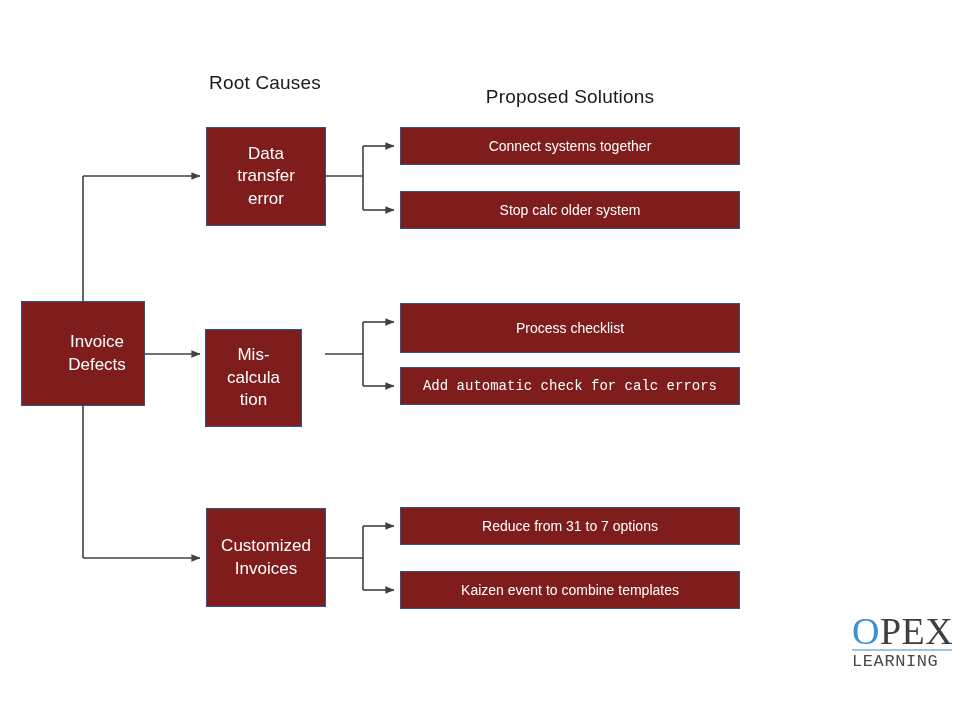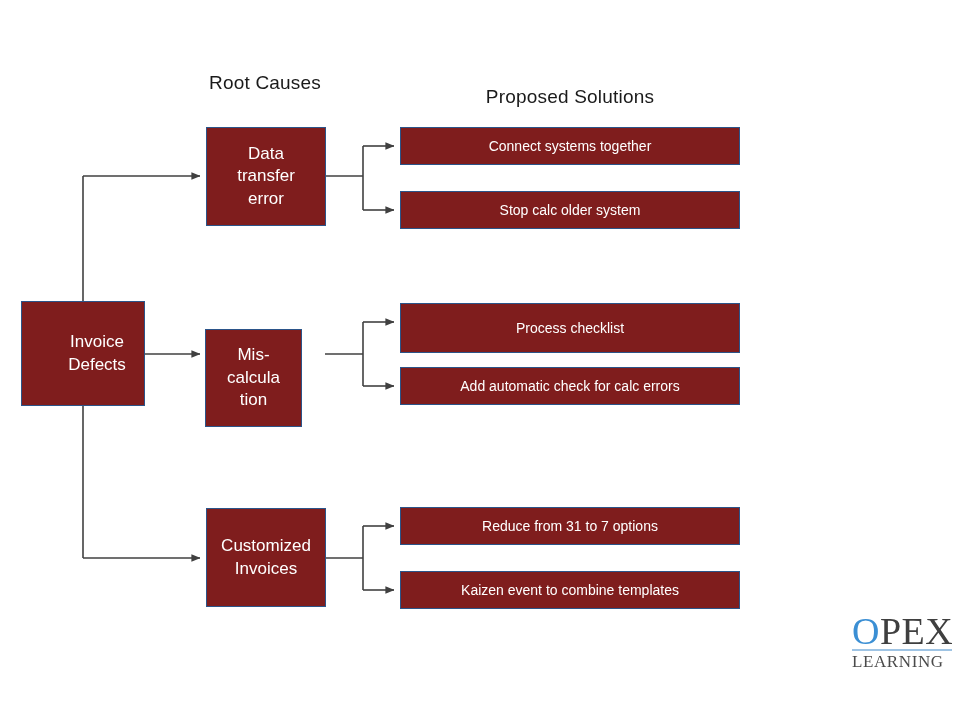--- a/index.html
+++ b/index.html
@@ -79,21 +79,21 @@
   #logo .opex .o {
     color: #3b8fd4;
   }
   #logo .rule {
     width: 100px;
     height: 2px;
     background: #9fc4e4;
     margin: 3px 0 2px 0;
   }
   #logo .learning {
-    font-family: Liberation Serif, serif;
+    font-family: Liberation Mono, monospace;
     font-size: 17px;
     line-height: 18px;
     letter-spacing: 0.6px;
     color: #4a4a4a;
     white-space: nowrap;
   }
 </style>
 </head>
 <body>
 
@@ -151,21 +151,21 @@
 
   <div class="node solution" style="left:400px; top:127px; width:340px; height:38px;">
     <span>Connect systems together</span>
   </div>
   <div class="node solution" style="left:400px; top:191px; width:340px; height:38px;">
     <span>Stop calc older system</span>
   </div>
   <div class="node solution" style="left:400px; top:303px; width:340px; height:50px;">
     <span>Process checklist</span>
   </div>
-  <div class="node solution" style="left:400px; top:367px; width:340px; height:38px;">
+  <div class="node solution" style="left:400px; top:367px; width:340px; height:38px;font-family:Liberation Mono, monospace;">
     <span>Add automatic check for calc errors</span>
   </div>
   <div class="node solution" style="left:400px; top:507px; width:340px; height:38px;">
     <span>Reduce from 31 to 7 options</span>
   </div>
   <div class="node solution" style="left:400px; top:571px; width:340px; height:38px;">
     <span>Kaizen event to combine templates</span>
   </div>
 
   <div id="logo">

